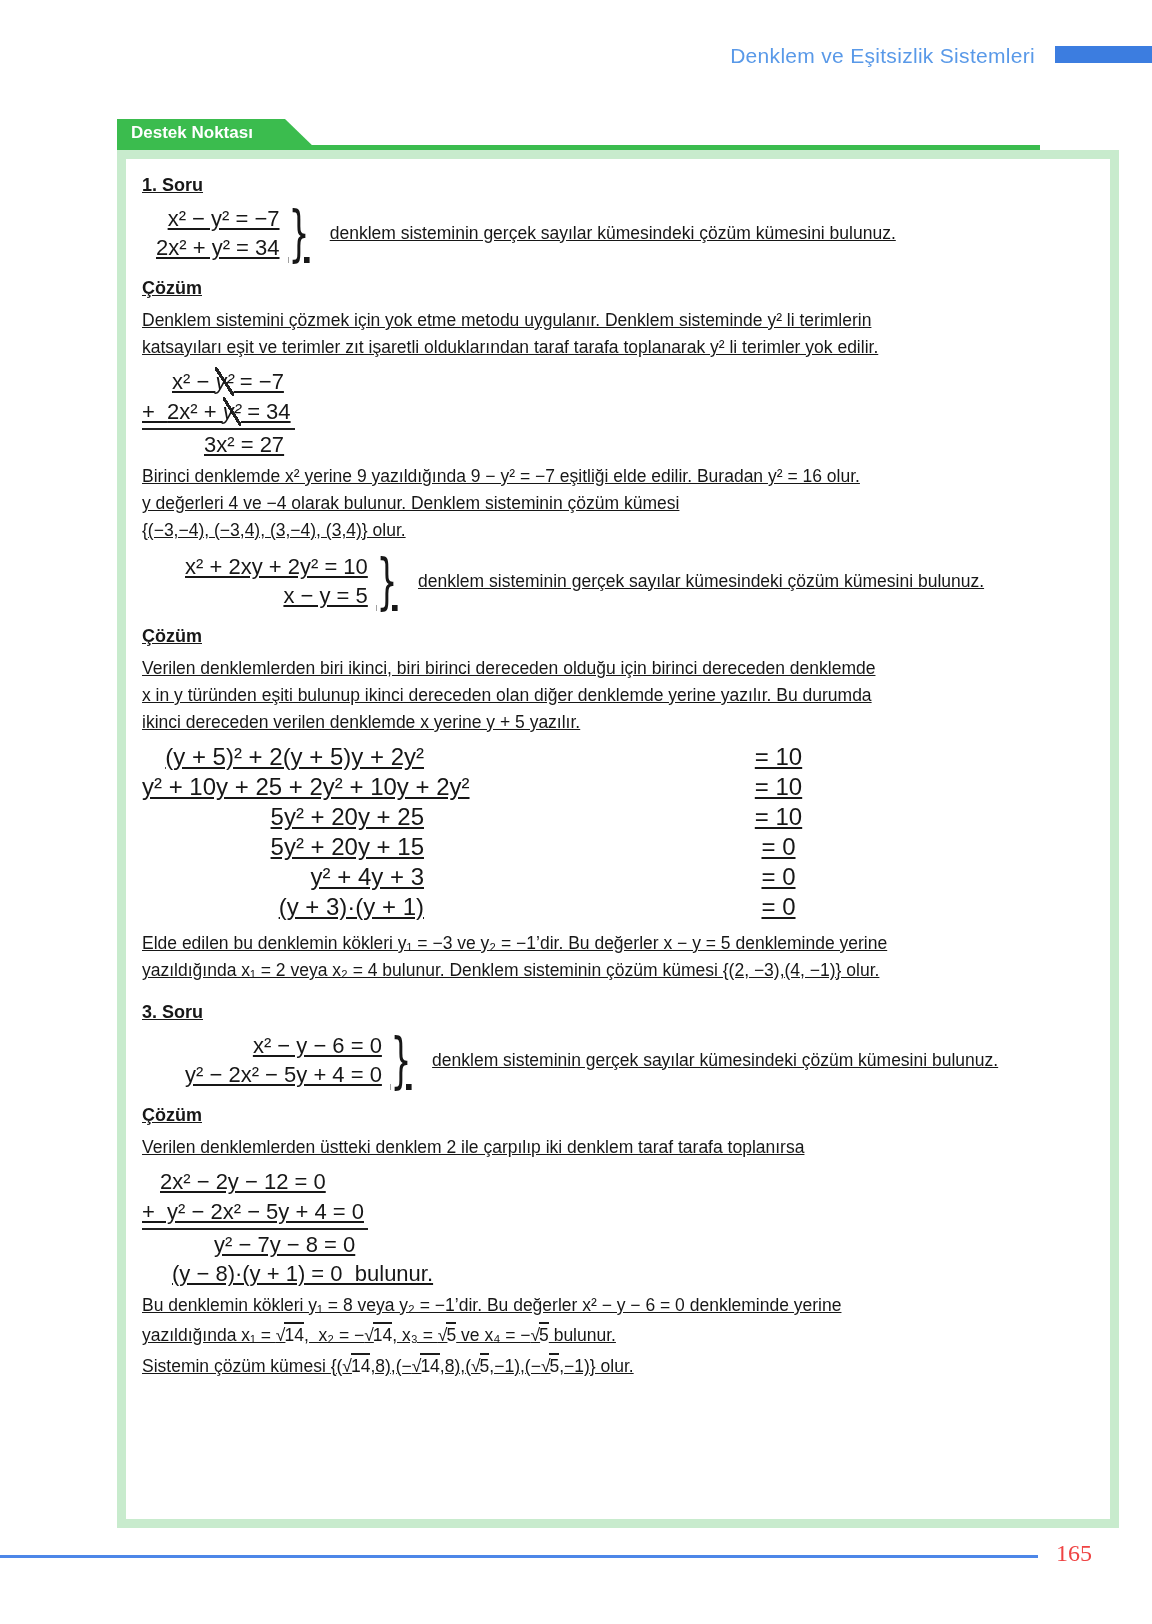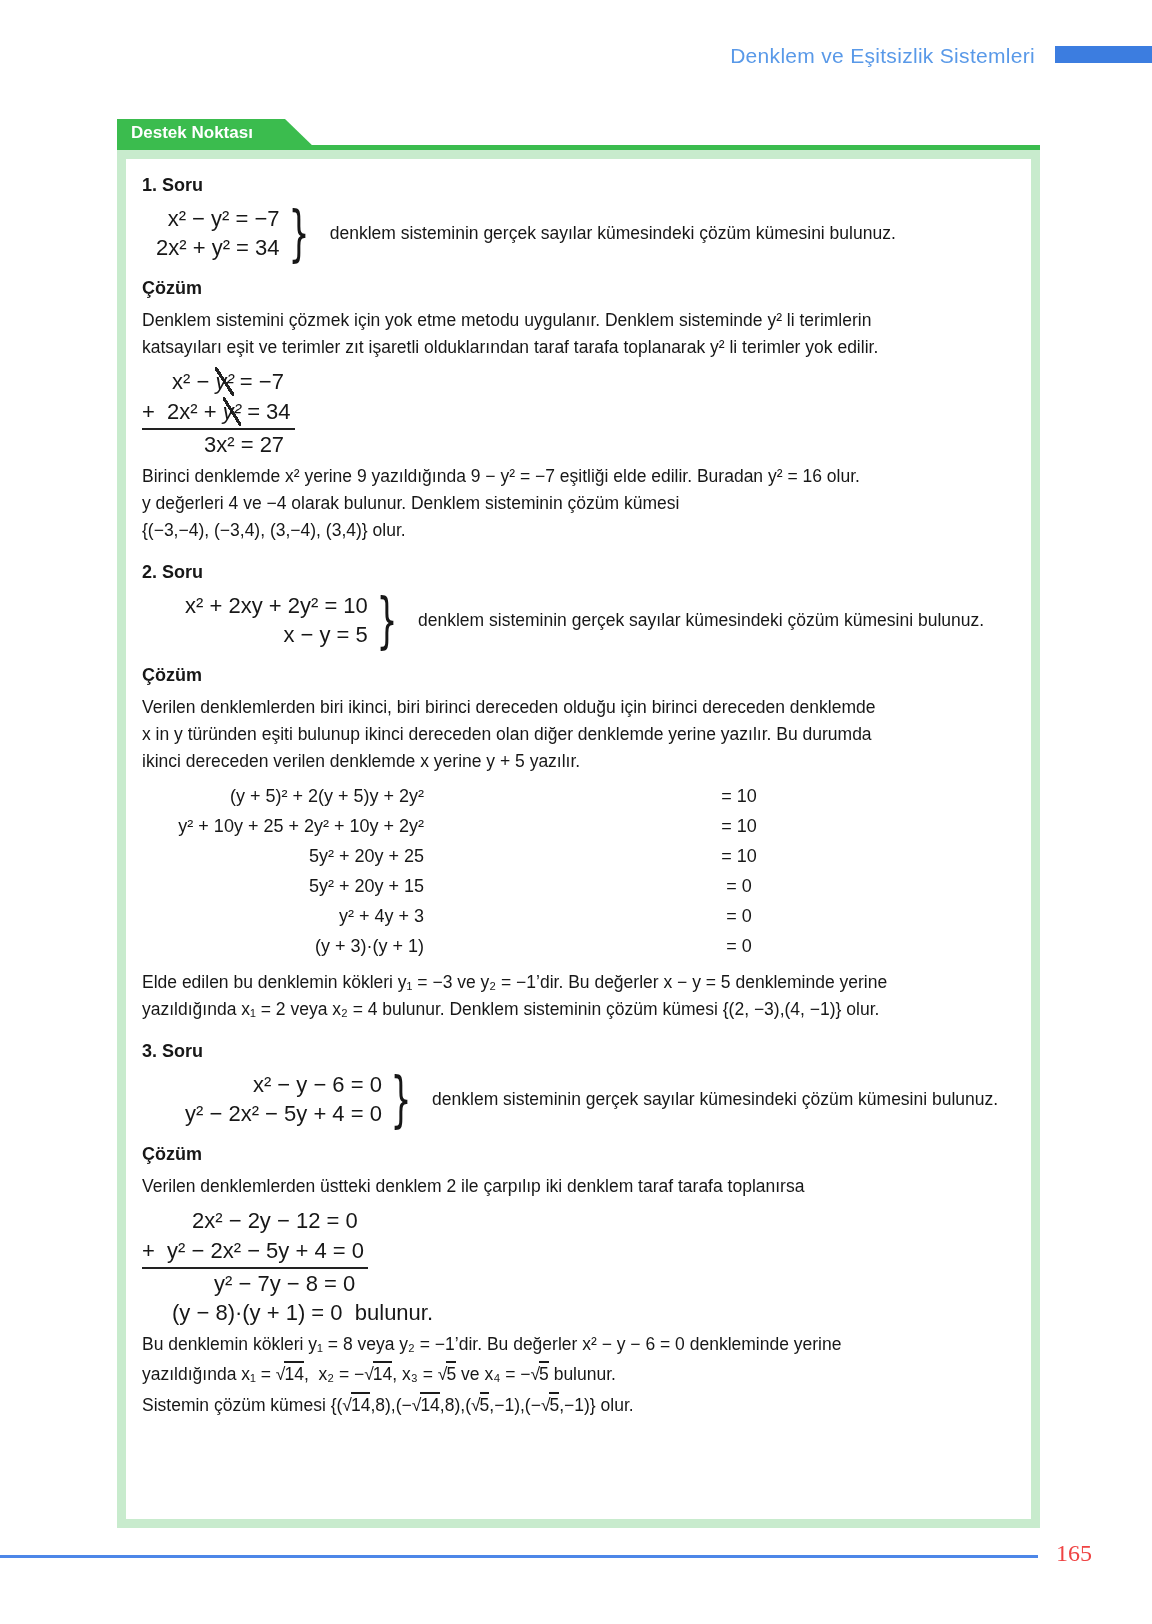--- a/index.html
+++ b/index.html
@@ -24,23 +24,24 @@
     background:#3bbc4e;
     clip-path:polygon(0 0, 168px 0, 200px 100%, 0 100%);
   }
   .tab span {
     display:block; padding:4px 0 0 14px; color:#ffffff; font-weight:bold; font-size:17px;
   }
   .topline {
     position:absolute; left:117px; top:145px; width:923px; height:5px; background:#3bbc4e;
   }
   .box {
-    position:absolute; left:117px; top:150px; width:923px; height:1378px;
+    position:absolute; left:117px; top:150px; width:1002px; height:1378px;
     box-sizing:border-box; border:9px solid #c8ebcd;
     padding:4px 12px 0 16px;
+    text-decoration:underline;
   }
 
   .h-soru  { font-size:18px; font-weight:bold; margin:12px 0 0 0; }
   .h-cozum { font-size:18px; font-weight:bold; margin:16px 0 0 0; }
   .para { font-size:17.5px; line-height:27px; margin:8px 0 0 0; white-space:pre-line; }
 
   
   .sys { display:flex; align-items:center; margin-top:8px;margin-left:43px; }
   .sys-eqs { display:flex; flex-direction:column; text-align:right; }
   .sys-eqs .math-line { line-height:29px; }
@@ -57,37 +58,37 @@
     display:block; width:fit-content; border-bottom:2.5px solid #222;
     padding:0 4px 2px 0; margin-top:1px;
   }
   .cancel {
     font-style:italic; display:inline-block;
     background:linear-gradient(to top right, transparent 45%, #222 45%, #222 55%, transparent 55%);
   }
 
   
   .work { margin-top:6px; }
-  .wrow { display:grid; grid-template-columns:282px auto; column-gap:7px; font-size:18px; line-height:30px; white-space:pre; }
+  .wrow { display:grid; grid-template-columns:282px auto; column-gap:7px; font-size:24px; line-height:30px; white-space:pre; }
   .wrow .wl { text-align:right; }
   .wrow .wr { text-align:center;margin-left:28px; }
 
   .seg-line { font-size:17.5px; line-height:29px; white-space:pre; margin-top:2px; }
   .rad { margin-right:-1px; }
   .vinc { border-top:2px solid #1c1c1c; display:inline-block; line-height:23px; }
 
   
   .foot-line { position:absolute; left:0; top:1555px; width:1038px; height:3px; background:#4d87e8; }
   .page-num {
     position:absolute; left:1056px; top:1540px;
     font-family:"Liberation Serif","DejaVu Serif",serif; font-size:24px; color:#ef4444;
   }
 
   .ml14 { margin-left:14px; } .ml30 { margin-left:30px; }
-  .ml42 { margin-left:50px; } .ml62 { margin-left:62px; } .ml72 { margin-left:72px; }
+  .ml42 { margin-left:18px; } .ml62 { margin-left:62px; } .ml72 { margin-left:72px; }
   .ml74 { margin-left:74px; } .mt4 { margin-top:4px; } .mt18 { margin-top:18px; }
 </style>
 </head>
 <body>
 
 <div class="page">
 
   <div class="hdr-title">Denklem ve Eşitsizlik Sistemleri</div>
   <div class="hdr-bar"></div>
 
@@ -114,21 +115,20 @@
     <div class="elim">
       <div class="math-line ml30"><span>x² − </span><span class="cancel">y²</span><span> = −7</span></div>
       <div class="math-line underlined"><span>+  </span><span>2x² + </span><span class="cancel">y²</span><span> = 34</span></div>
       <div class="math-line ml62">3x² = 27</div>
     </div>
 
     <div class="para mt4">Birinci denklemde x² yerine 9 yazıldığında 9 − y² = −7 eşitliği elde edilir. Buradan y² = 16 olur.
 y değerleri 4 ve −4 olarak bulunur. Denklem sisteminin çözüm kümesi
 {(−3,−4), (−3,4), (3,−4), (3,4)} olur.</div>
 
-    <div class="h-soru mt18">2. Soru</div>
     <div class="sys">
       <div class="sys-eqs">
         <div class="math-line">x² + 2xy + 2y² = 10</div>
         <div class="math-line">x − y = 5</div>
       </div>
       <div class="brace">}</div>
       <div class="prompt">denklem sisteminin gerçek sayılar kümesindeki çözüm kümesini bulunuz.</div>
     </div>
     <div class="h-cozum">Çözüm</div>
     <div class="para">Verilen denklemlerden biri ikinci, biri birinci dereceden olduğu için birinci dereceden denklemde

